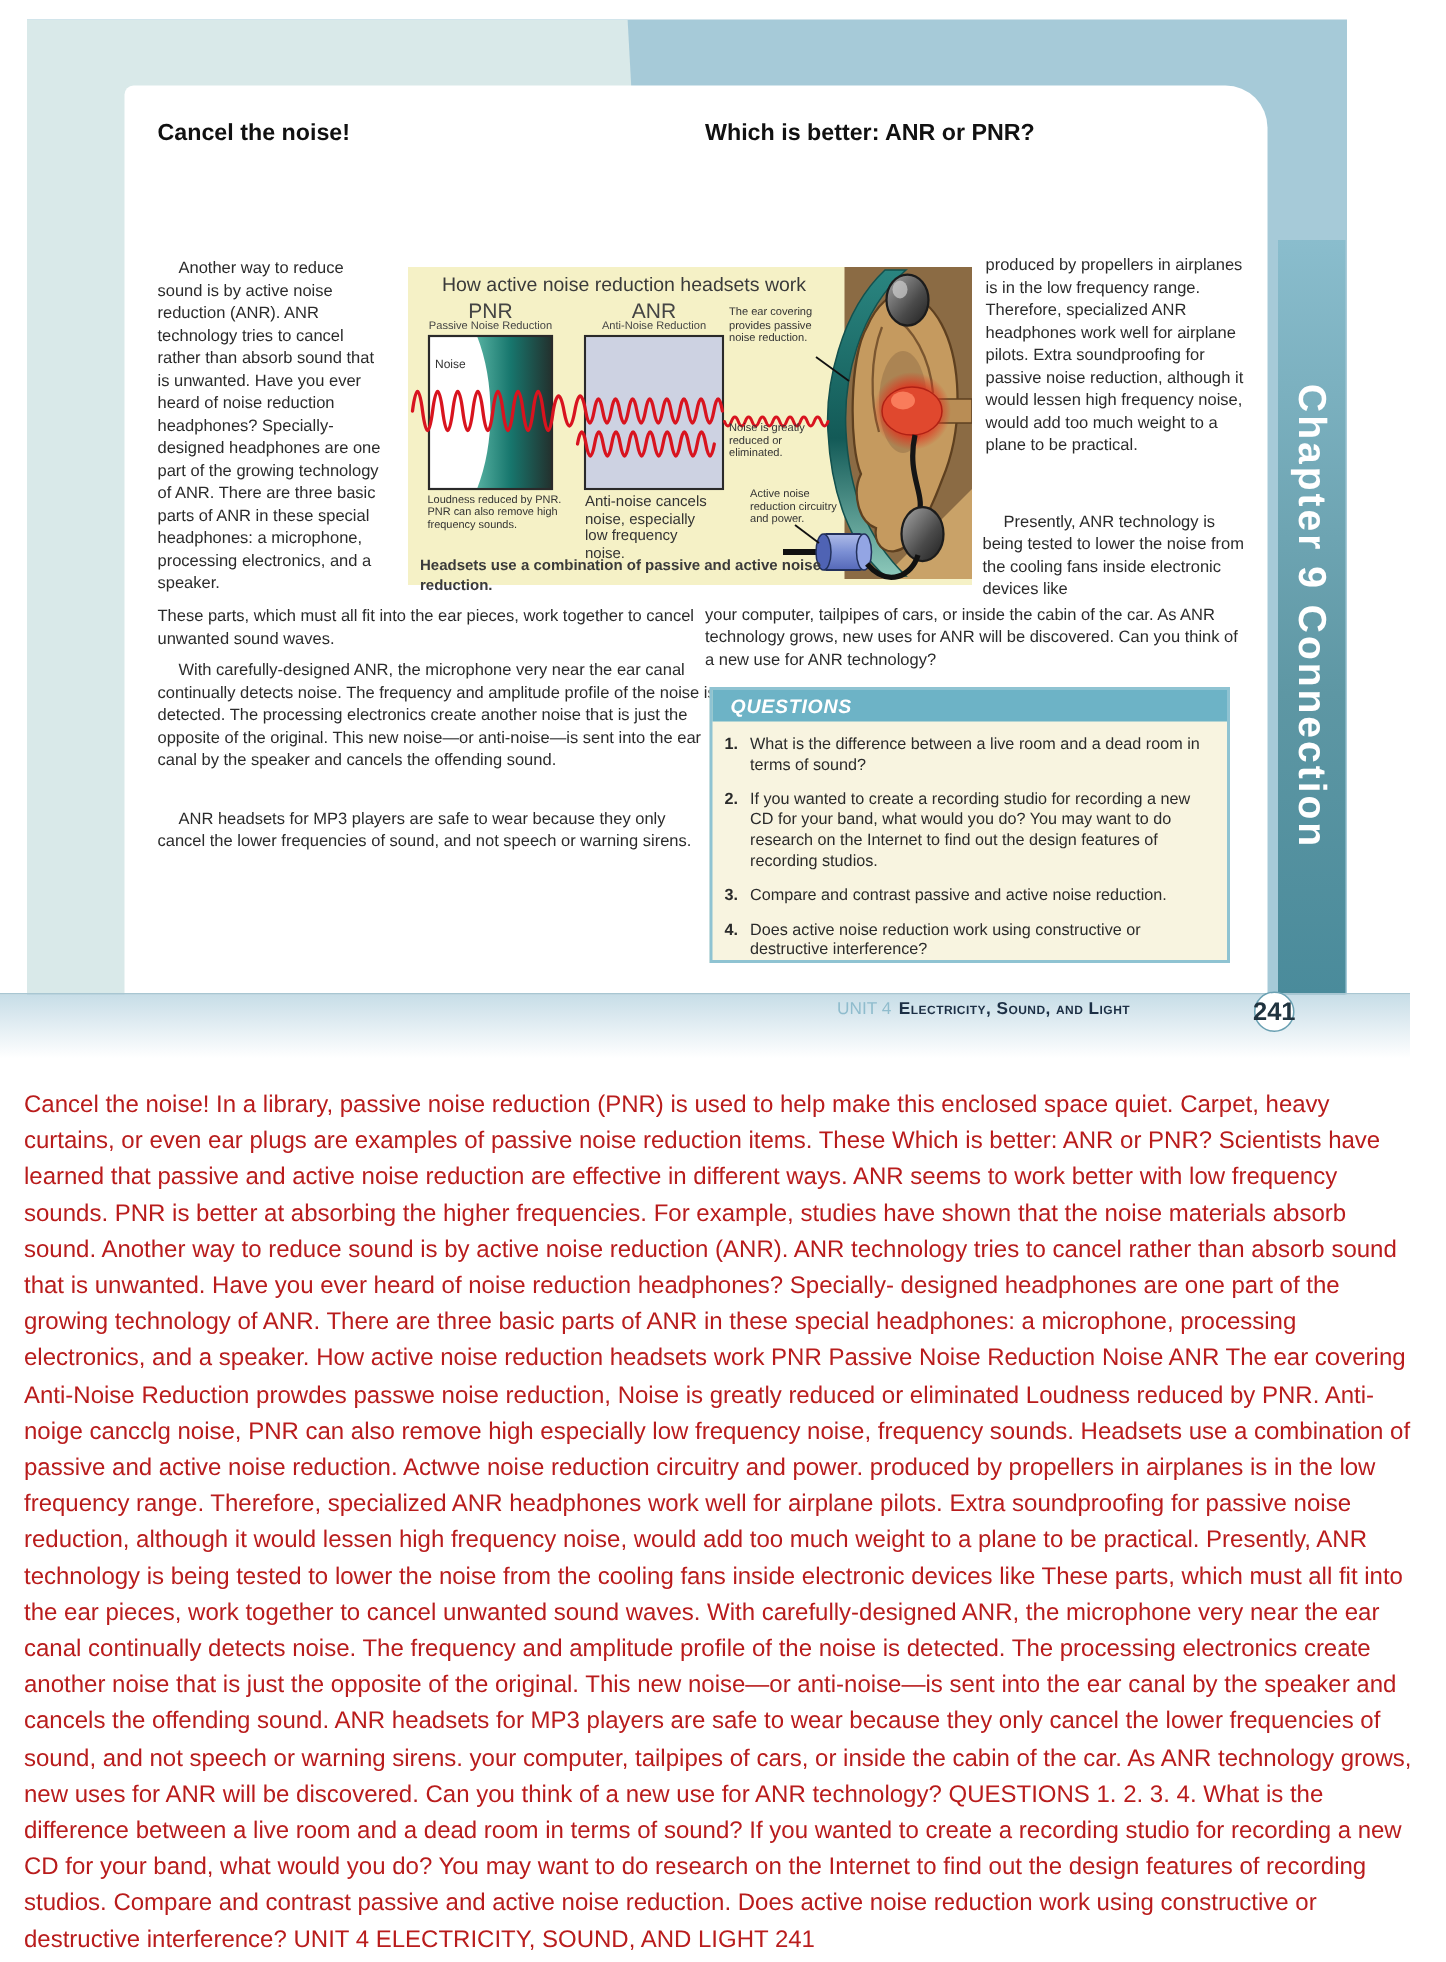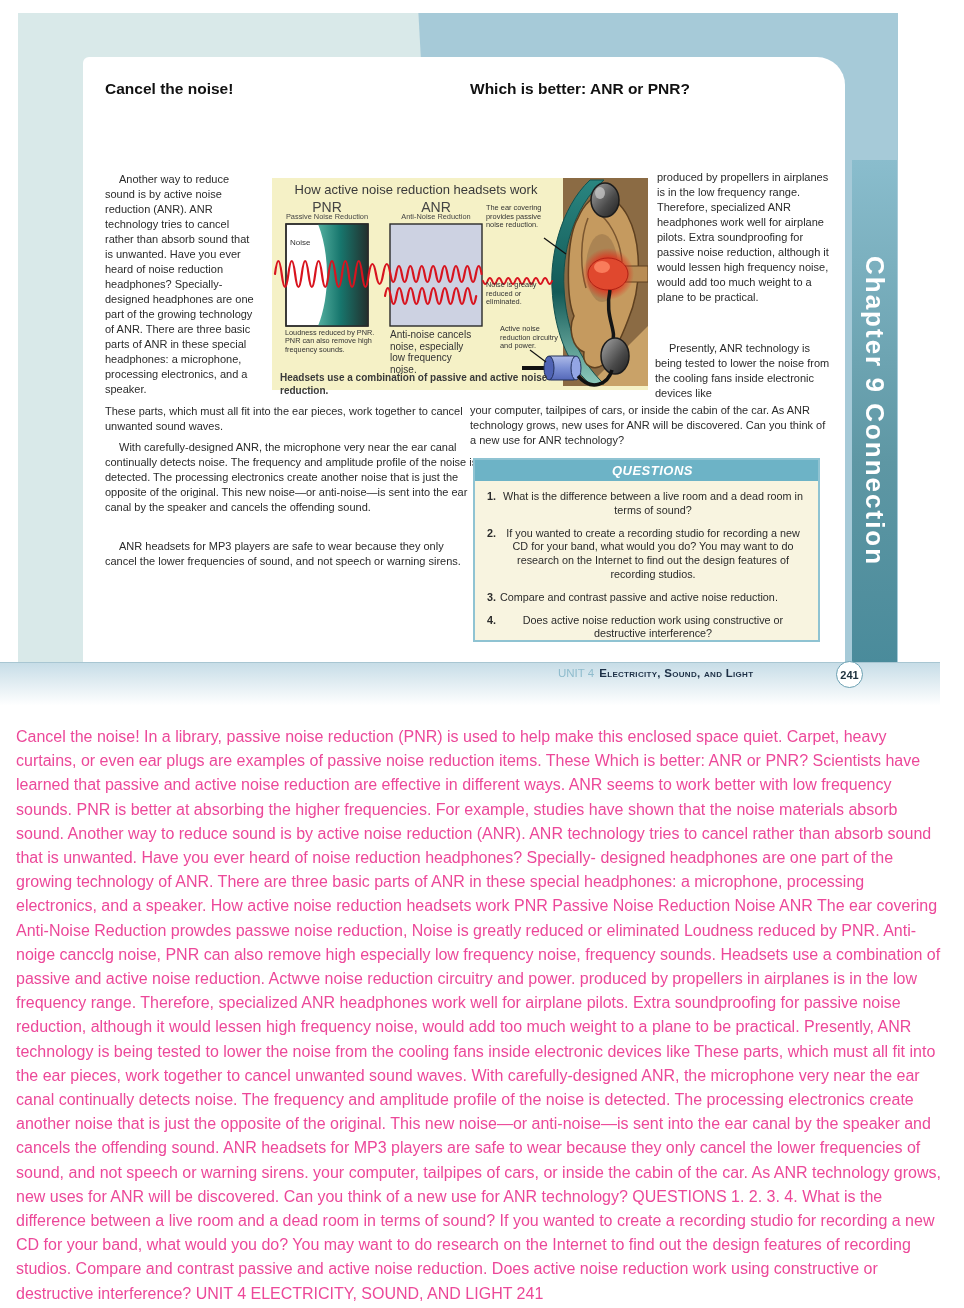--- a/index.html
+++ b/index.html
@@ -42,39 +42,39 @@
   .dg-anr-sub{left:113px;top:35px;width:102px;text-align:center;font-size:7.4px;color:#444;}
   .dg-noise{left:17px;top:60px;font-size:8px;color:#333;background:#fff;padding:0 1px;}
   .dg-earnote{left:214px;top:26px;width:70px;font-size:7.4px;}
   .dg-reduced{left:214px;top:103px;width:64px;font-size:7.4px;}
   .dg-pnrcap{left:13px;top:151px;width:94px;font-size:7.3px;}
   .dg-anrcap{left:118px;top:151px;width:88px;font-size:10px;}
   .dg-circuit{left:228px;top:147px;width:64px;font-size:7.4px;}
   .dg-bottom{left:8px;top:177px;width:272px;text-align:left;font-size:10px;font-weight:bold;color:#3a3a3a;line-height:1.25;margin-top:17px;}
   
   .questions{position:absolute;left:473px;top:458px;width:347px;height:184px;
-             background:#f8f4e0;border:2px solid #8fc3d2;box-sizing:border-box;text-align:center;}
+             background:#f8f4e0;border:2px solid #8fc3d2;box-sizing:border-box;}
   .q-head{background:#6db3c6;color:#fff;font-weight:bold;font-style:italic;font-size:13px;
           letter-spacing:.5px;padding:3px 0 3px 12px;}
   .q-body{padding:9px 12px 0 8px;}
   .q-item{display:flex;margin-bottom:9px;font-size:10.8px;line-height:13.8px;color:#2b2b2b;}
   .q-num{font-weight:bold;width:17px;flex:0 0 17px;}
   
   .footer-band{position:absolute;left:0;top:662px;width:940px;height:50px;
                background:linear-gradient(#c7dde7,#ffffff 85%);border-top:1px solid #a8c6d2;}
   .footer-text{position:absolute;left:558px;top:667px;font-size:11.5px;white-space:nowrap;}
   .footer-unit{color:#8fbccd;font-weight:normal;margin-right:5px;}
   .footer-title{color:#1c2f45;font-weight:bold;font-variant:small-caps;letter-spacing:.3px;}
   .page-circle{position:absolute;left:836px;top:661px;width:27px;height:27px;border-radius:50%;
                background:#fff;border:1.5px solid #6aa0b2;box-sizing:border-box;
                display:flex;align-items:center;justify-content:center;
-               font-size:11px;font-weight:bold;color:#20333f;}
+               font-size:17px;font-weight:bold;color:#20333f;}
   
   .ocr{position:absolute;left:0;top:712px;width:964px;height:596px;}
-  .ocr p{margin:0;padding:13px 20px 0 16px;font-size:16px;line-height:24.2px;color:#ec4899;
+  .ocr p{margin:0;padding:13px 20px 0 16px;font-size:16px;line-height:24.2px;color:#b91c1c;
          letter-spacing:0;}
 </style>
 </head>
 <body>
 
 <div class="stage">
 
   <section class="scan">
     <div class="bg-base"></div>
     <div class="bg-light"></div>

